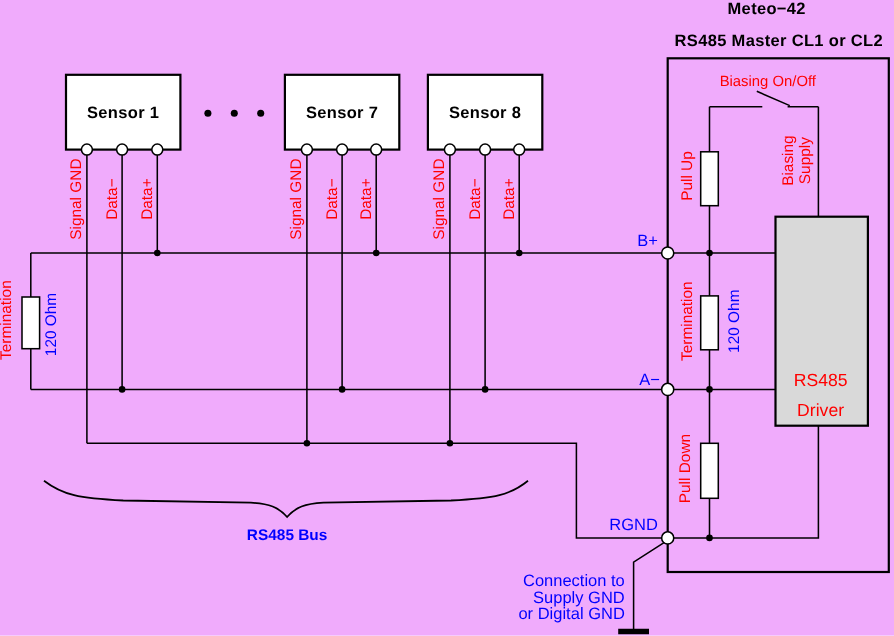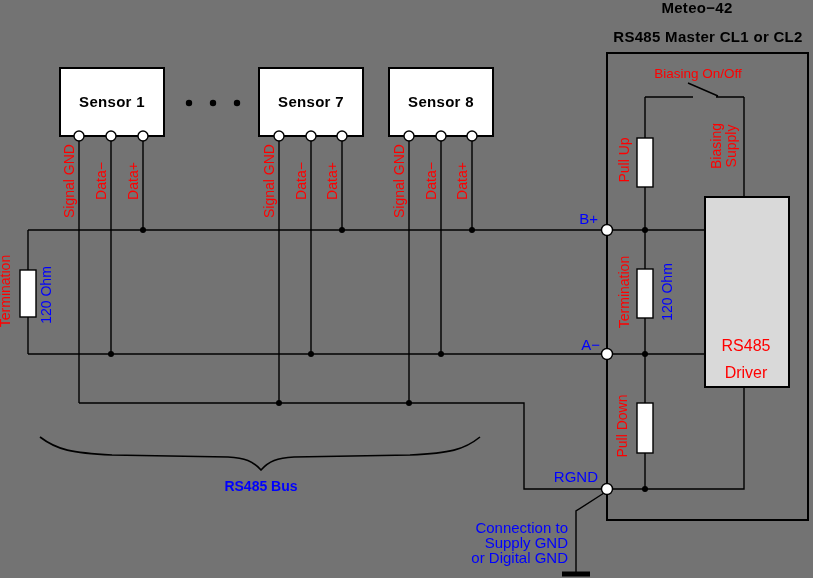--- a/index.html
+++ b/index.html
@@ -1,16 +1,16 @@
 <!DOCTYPE html>
 <html style="--label-red: #ff0000; --label-blue: #0000ff; --line-black: #000000; --driver-fill: #d9d9d9;"><head>
 <meta charset="utf-8">
 <style>
   html,body { margin:0; padding:0; background:#ffffff; }
-  .stage { position:relative; width:813px; height:578px; background:#737373; overflow:hidden; }
+  .stage { position:relative; width:813px; height:578px; background:#f0abfc; overflow:hidden; }
   svg { display:block; font-family:"Liberation Sans", sans-serif; }
 
   .wire   { stroke:var(--line-black,#000); stroke-width:1.4; fill:none; }
   .boxln  { stroke:var(--line-black,#000); stroke-width:2;   fill:#fff; }
   .master { stroke:var(--line-black,#000); stroke-width:2;   fill:none; }
   .driver { stroke:var(--line-black,#000); stroke-width:2;   fill:var(--driver-fill,#d9d9d9); }
   .res    { stroke:var(--line-black,#000); stroke-width:1.4; fill:#fff; }
   .dot    { fill:var(--line-black,#000); stroke:none; }
   .term   { fill:#fff; stroke:var(--line-black,#000); stroke-width:1.4; }
   .brace  { stroke:var(--line-black,#000); stroke-width:1.6; fill:none; }

